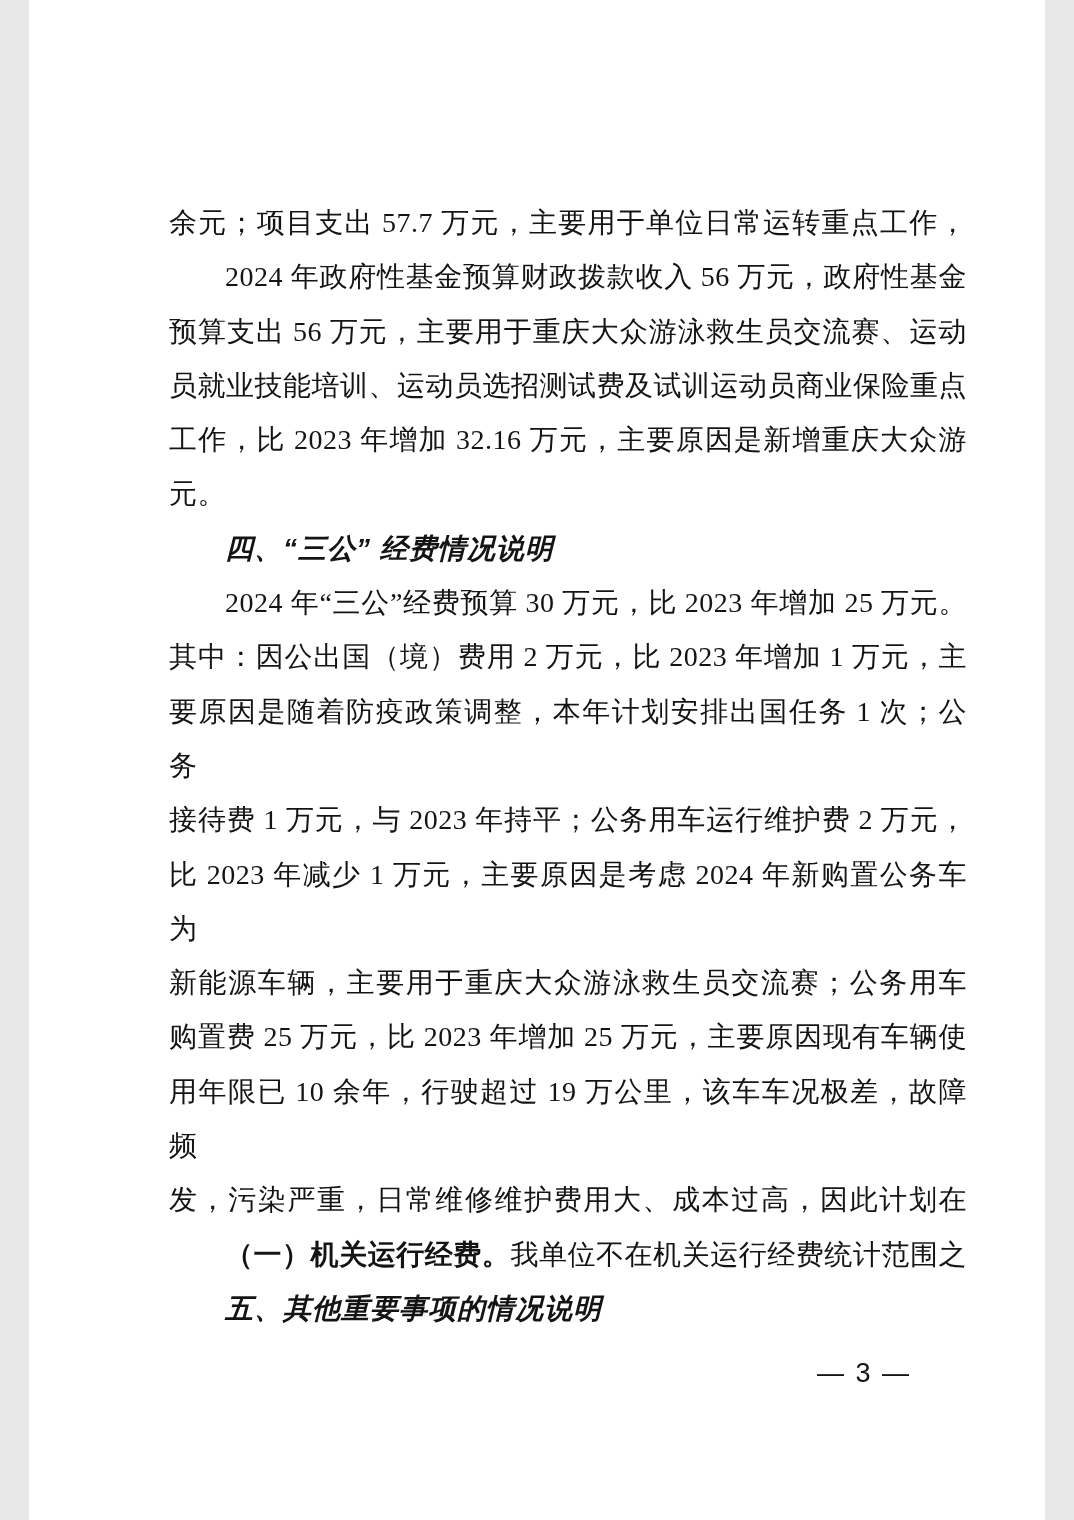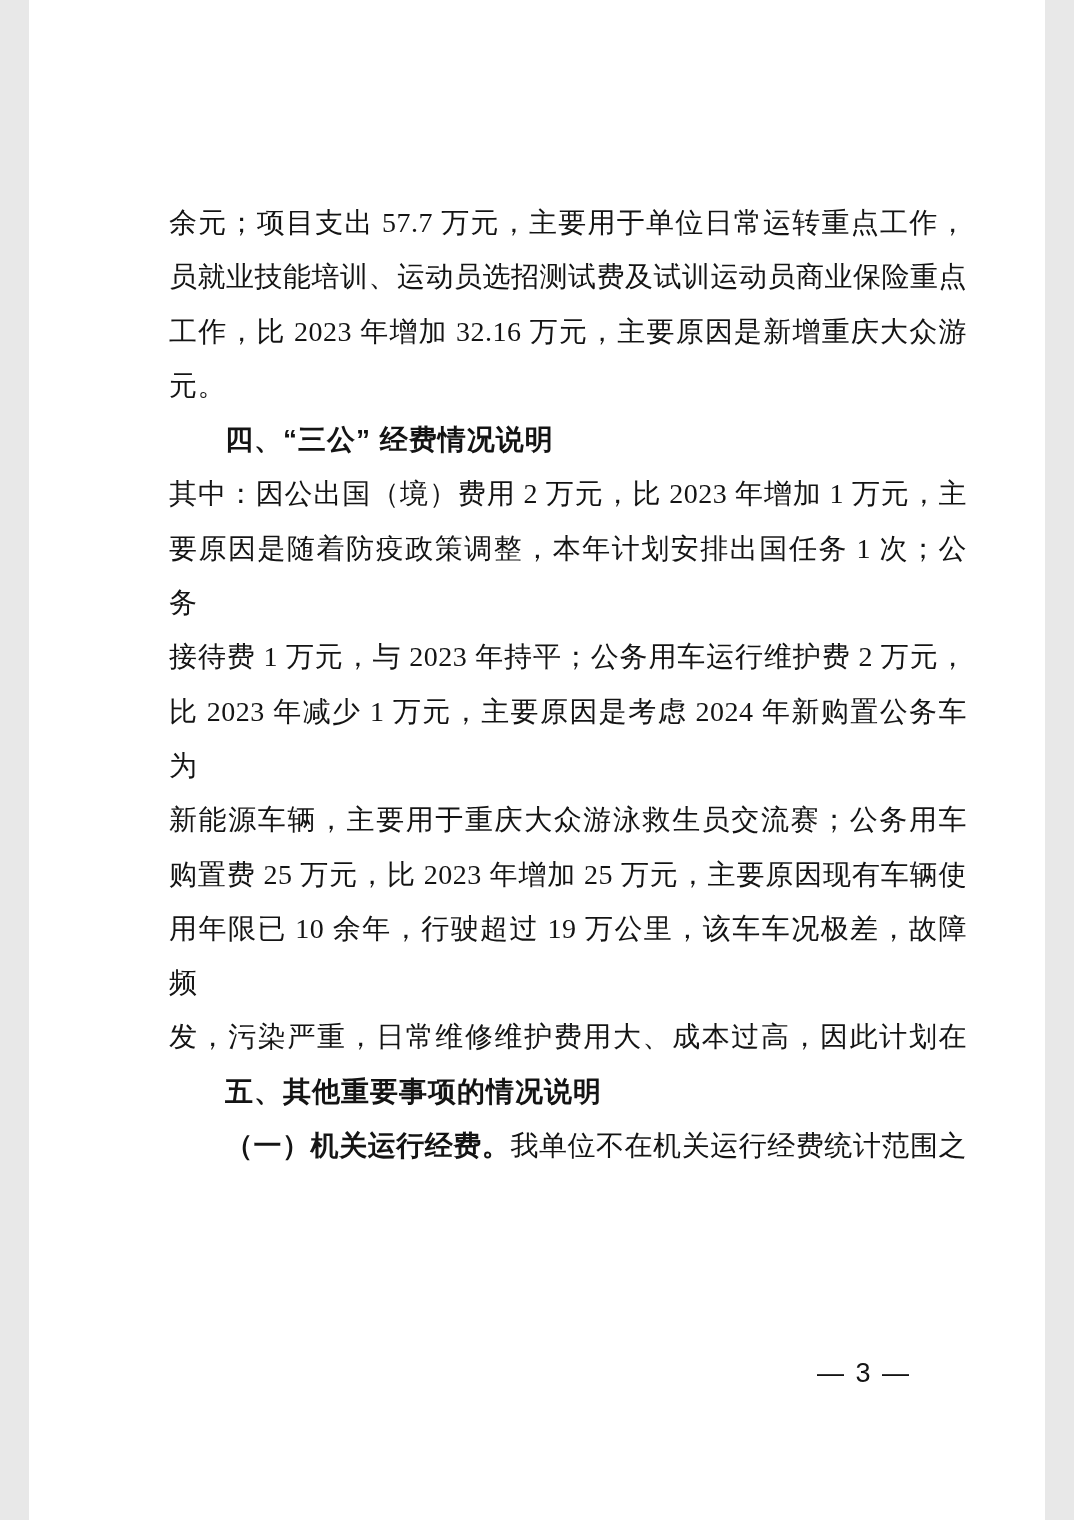--- a/index.html
+++ b/index.html
@@ -26,49 +26,53 @@
     letter-spacing: 0.5px;
   }
   .line.fill { text-align-last: justify; }
   .line.indent { text-indent: 56px; }
   .line.heading {
     font-family: "Liberation Sans", "DejaVu Sans", sans-serif;
     font-weight: 700;
     text-align: left;
     text-align-last: auto;
     letter-spacing: 1px;
+    font-style: italic;
   }
   .seg-emphasis {
     font-weight: 700;
   }
   .page-footer {
     position: absolute;
     top: 1358px;
     right: 134px;
     font-family: "Liberation Sans", "DejaVu Sans", sans-serif;
     font-size: 27px;
     color: #141414;
     letter-spacing: 2px;
   }
 </style>
 </head>
 <body>
 
 <div class="page">
   <div class="text-block">
       <div class="line fill">余元；项目支出 57.7 万元，主要用于单位日常运转重点工作，</div>
+      <div class="line indent fill">2024 年政府性基金预算财政拨款收入 56 万元，政府性基金</div>
+      <div class="line fill">预算支出 56 万元，主要用于重庆大众游泳救生员交流赛、运动</div>
       <div class="line fill">员就业技能培训、运动员选招测试费及试训运动员商业保险重点</div>
       <div class="line fill">工作，比 2023 年增加 32.16 万元，主要原因是新增重庆大众游</div>
       <div class="line">元。</div>
       <div class="line heading indent">四、“三公” 经费情况说明</div>
+      <div class="line indent fill">2024 年“三公”经费预算 30 万元，比 2023 年增加 25 万元。</div>
       <div class="line fill">其中：因公出国（境）费用 2 万元，比 2023 年增加 1 万元，主</div>
       <div class="line fill">要原因是随着防疫政策调整，本年计划安排出国任务 1 次；公务</div>
       <div class="line fill">接待费 1 万元，与 2023 年持平；公务用车运行维护费 2 万元，</div>
       <div class="line fill">比 2023 年减少 1 万元，主要原因是考虑 2024 年新购置公务车为</div>
       <div class="line fill">新能源车辆，主要用于重庆大众游泳救生员交流赛；公务用车</div>
       <div class="line fill">购置费 25 万元，比 2023 年增加 25 万元，主要原因现有车辆使</div>
       <div class="line fill">用年限已 10 余年，行驶超过 19 万公里，该车车况极差，故障频</div>
       <div class="line fill">发，污染严重，日常维修维护费用大、成本过高，因此计划在</div>
+      <div class="line indent fill"><span class="seg-emphasis">（一）机关运行经费。</span><span class="seg-body">我单位不在机关运行经费统计范围之</span></div>
       <div class="line heading indent">五、其他重要事项的情况说明</div>
-      <div class="line indent fill"><span class="seg-emphasis">（一）机关运行经费。</span><span class="seg-body">我单位不在机关运行经费统计范围之</span></div>
     </div>
   <div class="page-footer">— 3 —</div>
 </div>
 
 </body></html>

